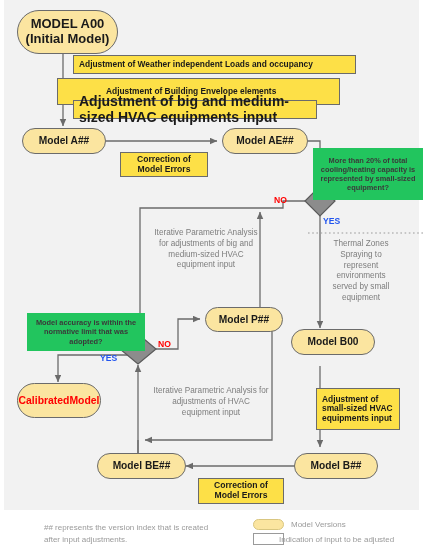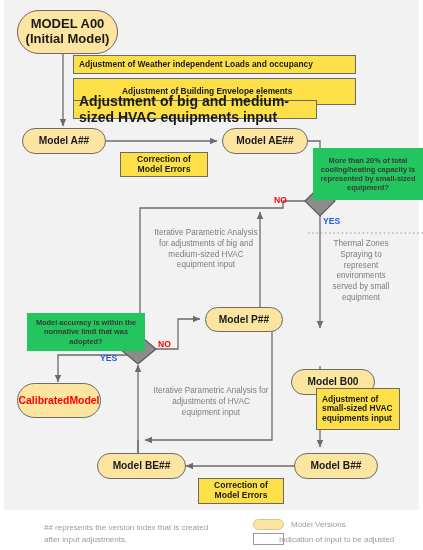--- a/index.html
+++ b/index.html
@@ -139,21 +139,21 @@
 
   <div class="node oval" style="left:17px; top:10px; width:101px; height:44px; font-size:13px; flex-direction:column;">
     <span>MODEL A00</span>
     <span>(Initial Model)</span>
   </div>
 
   <div class="node whitebox left" style="left:73px; top:55px; width:283px; height:19px; font-size:8.4px;">
     <span>Adjustment of Weather independent Loads and occupancy</span>
   </div>
 
-  <div class="node whitebox left" style="left:73px; top:78px; width:283px; height:27px; font-size:8.4px;padding-left:48px;">
+  <div class="node whitebox left" style="left:57px; top:78px; width:283px; height:27px; font-size:8.4px;padding-left:48px;">
     <span>Adjustment of Building Envelope elements</span>
   </div>
 
   <div class="node whitebox left" style="left:73px; top:100px; width:244px; height:19px; font-size:14px;">
     <span>Adjustment of big and medium-sized HVAC equipments input</span>
   </div>
 
   <div class="node oval" style="left:22px; top:128px; width:84px; height:26px; font-size:10.2px;">
     <span>Model A##</span>
   </div>
@@ -184,21 +184,21 @@
   </div>
 
   <div class="note" style="left:324px; top:239px; width:74px;">
     <span>Thermal Zones Spraying to represent environments served by small equipment</span>
   </div>
 
   <div class="node oval" style="left:205px; top:307px; width:78px; height:25px; font-size:10.2px;">
     <span>Model P##</span>
   </div>
 
-  <div class="node oval" style="left:291px; top:329px; width:84px; height:26px; font-size:10.2px;margin-top:40px;">
+  <div class="node oval" style="left:291px; top:329px; width:84px; height:26px; font-size:10.2px;">
     <span>Model B00</span>
   </div>
 
   <div class="node graybox" style="left:27px; top:313px; width:118px; height:38px; text-align:center; display:flex; align-items:center; justify-content:center;">
     <span>Model accuracy is within the normative limit that was adopted?</span>
   </div>
 
   <div class="edgelabel lbl-no" style="left:158px; top:339px;">
     <span>NO</span>
   </div>

